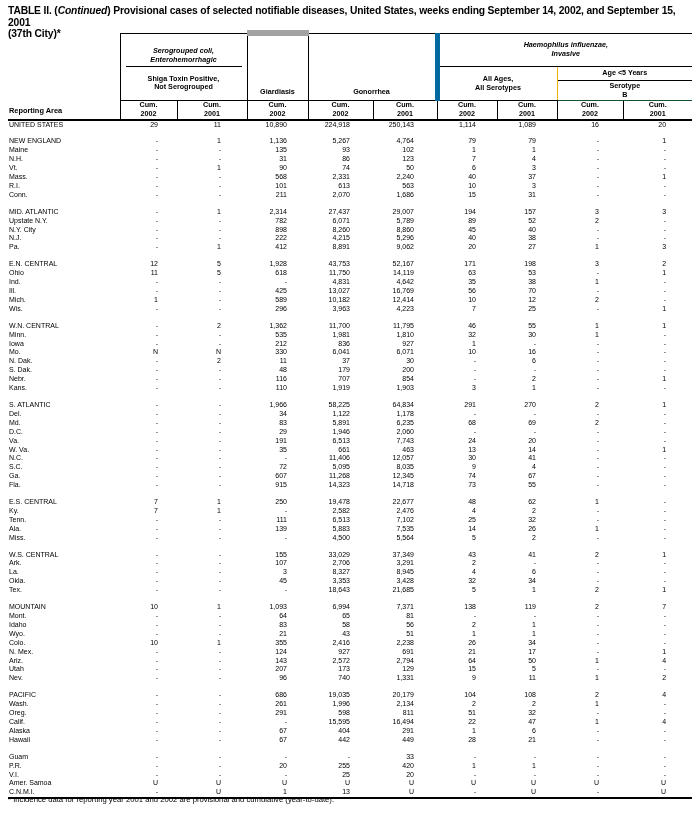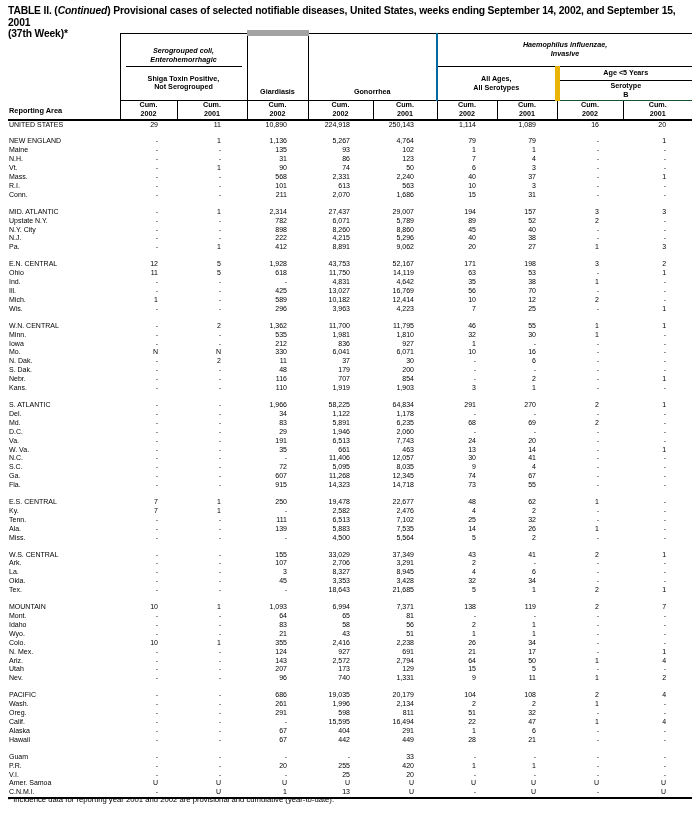--- a/index.html
+++ b/index.html
@@ -36,24 +36,24 @@
   }
   th.ecoli-top { border-top:1px solid #000; border-left:1px solid #000; border-right:1px solid #000; }
   th.ecoli-top .inset {
     margin:0 5px; height:31px; display:flex; flex-direction:column;
     justify-content:flex-end; padding-bottom:1px;
     border-bottom:1px solid #000; font-style:italic;
   }
   th.shiga { border-left:1px solid #000; border-right:1px solid #000; border-bottom:1px solid #000; }
   th.giar  { border-top:6px solid #a3a3a3; border-right:1px solid #000; border-bottom:1px solid #000;
              vertical-align:bottom; padding-bottom:3px; }
-  th.gono  { border-top:1px solid #000; border-right:2px solid #0369a1; border-bottom:1px solid #000;
+  th.gono  { border-top:1px solid #000; border-right:5px solid #0369a1; border-bottom:1px solid #000;
              vertical-align:bottom; padding-bottom:3px; }
   th.hib-top { border-top:1px solid #000; border-bottom:1px solid #000; font-style:italic; }
-  th.allages { border-right:5px solid #eab308; border-bottom:1px solid #000; }
+  th.allages { border-right:1px solid #eab308; border-bottom:1px solid #000; }
   th.age5 { border-bottom:1px solid #000;text-align:center; }
   th.sero { border-bottom:1px solid #14532d; }
   tr.h4 th.cum { border-left:1px solid #000; border-bottom:2px solid #000; }
 
   
   tbody td {
     font-size:7px; line-height:8.9px; height:8.9px; white-space:nowrap;
     vertical-align:middle;
   }
   td.area { text-align:left; padding-left:1px; }
@@ -77,21 +77,21 @@
   .footnotes .legend span.lg1 { margin-right:36px; }
   .footnotes .legend span.lg2 { margin-right:30px; }
 </style>
 </head>
 <body>
 
 <div class="page">
 
   <div class="title">
     <div><span>TABLE II. (</span><span class="ital">Continued</span><span>) Provisional cases of selected notifiable diseases, United States, weeks ending September 14, 2002, and September 15, 2001</span></div>
-    <div>(37th Week)*</div>
+    <div>(37th City)*</div>
   </div>
 
   <table class="disease">
     <colgroup>
       <col style="width:112px">
         <col style="width:57px">
         <col style="width:70px">
       <col style="width:61px">
         <col style="width:65px">
         <col style="width:64px">

